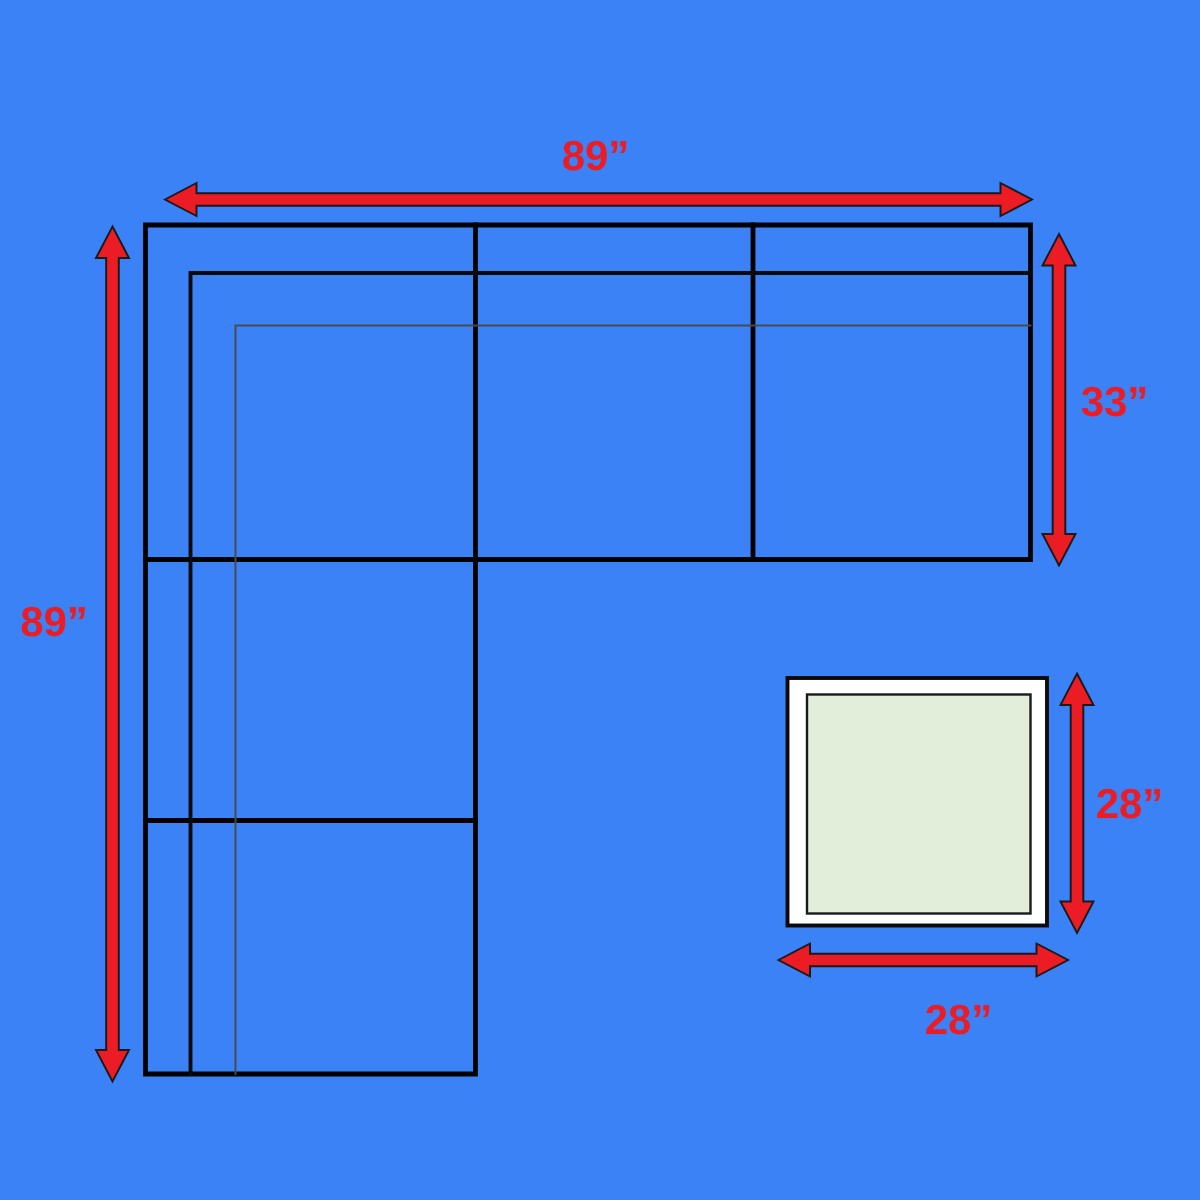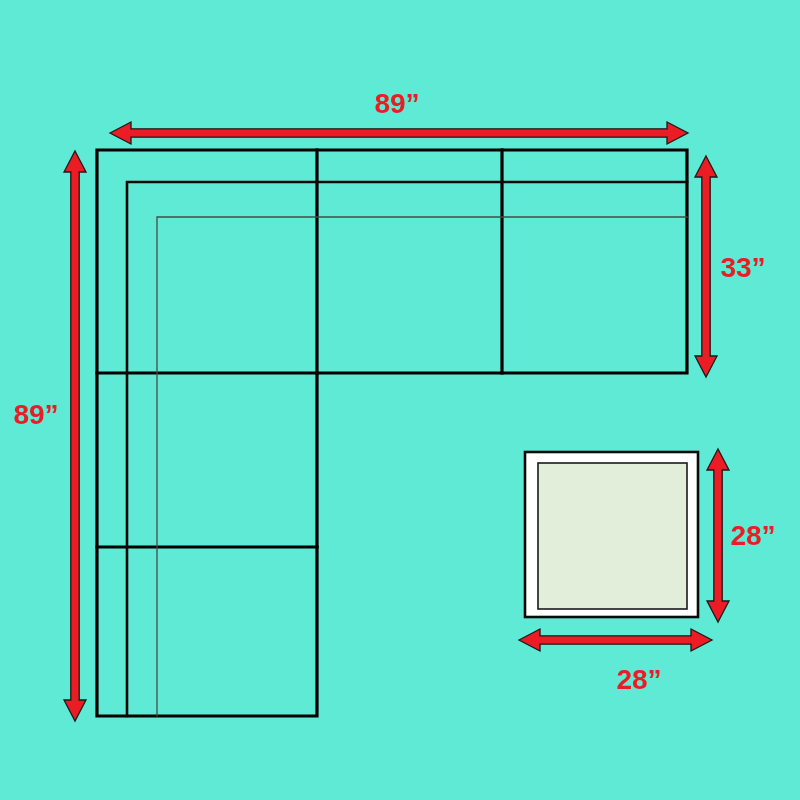--- a/index.html
+++ b/index.html
@@ -5,21 +5,21 @@
   html, body {
     margin: 0;
     padding: 0;
     background: #ffffff;
     font-family: "Liberation Sans", sans-serif;
   }
   .canvas {
     position: relative;
     width: 800px;
     height: 800px;
-    background: #5eead4;
+    background: #3b82f6;
     overflow: hidden;
   }
   svg { display: block; }
   .sofa-line {
     fill: none;
     stroke: #000000;
     stroke-width: 3.2;
     stroke-linecap: square;
   }
   .sofa-line-mid {

